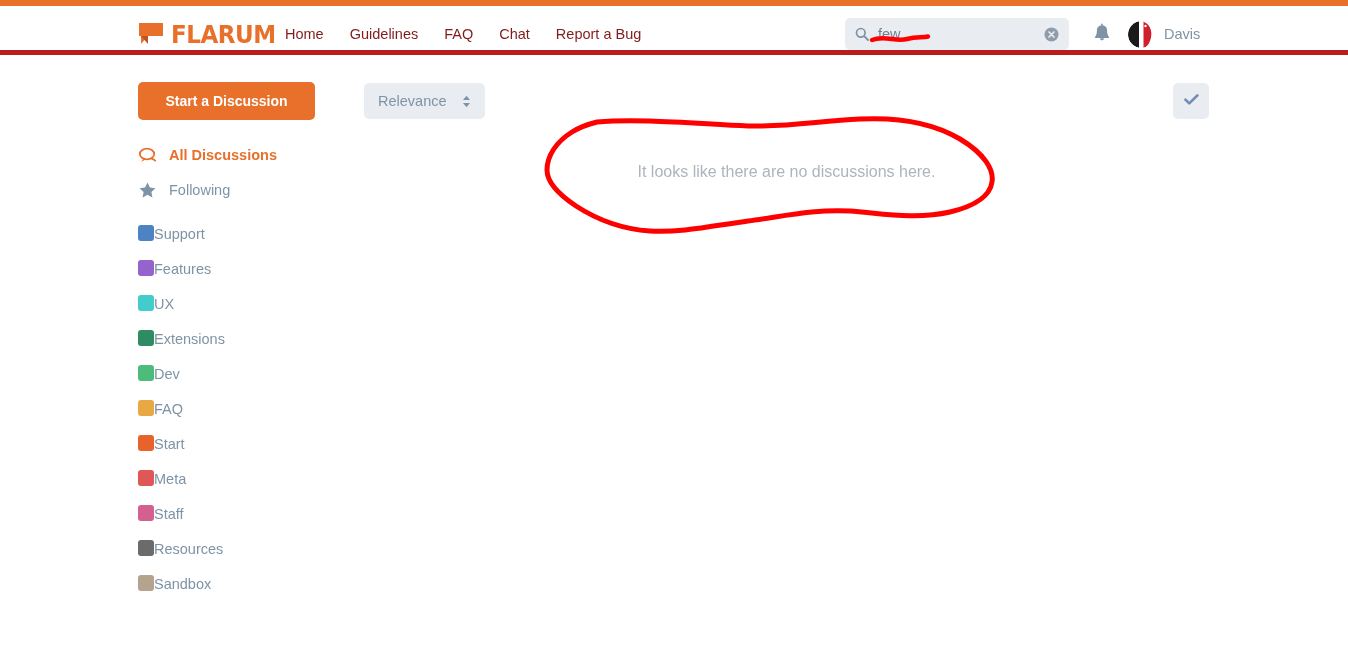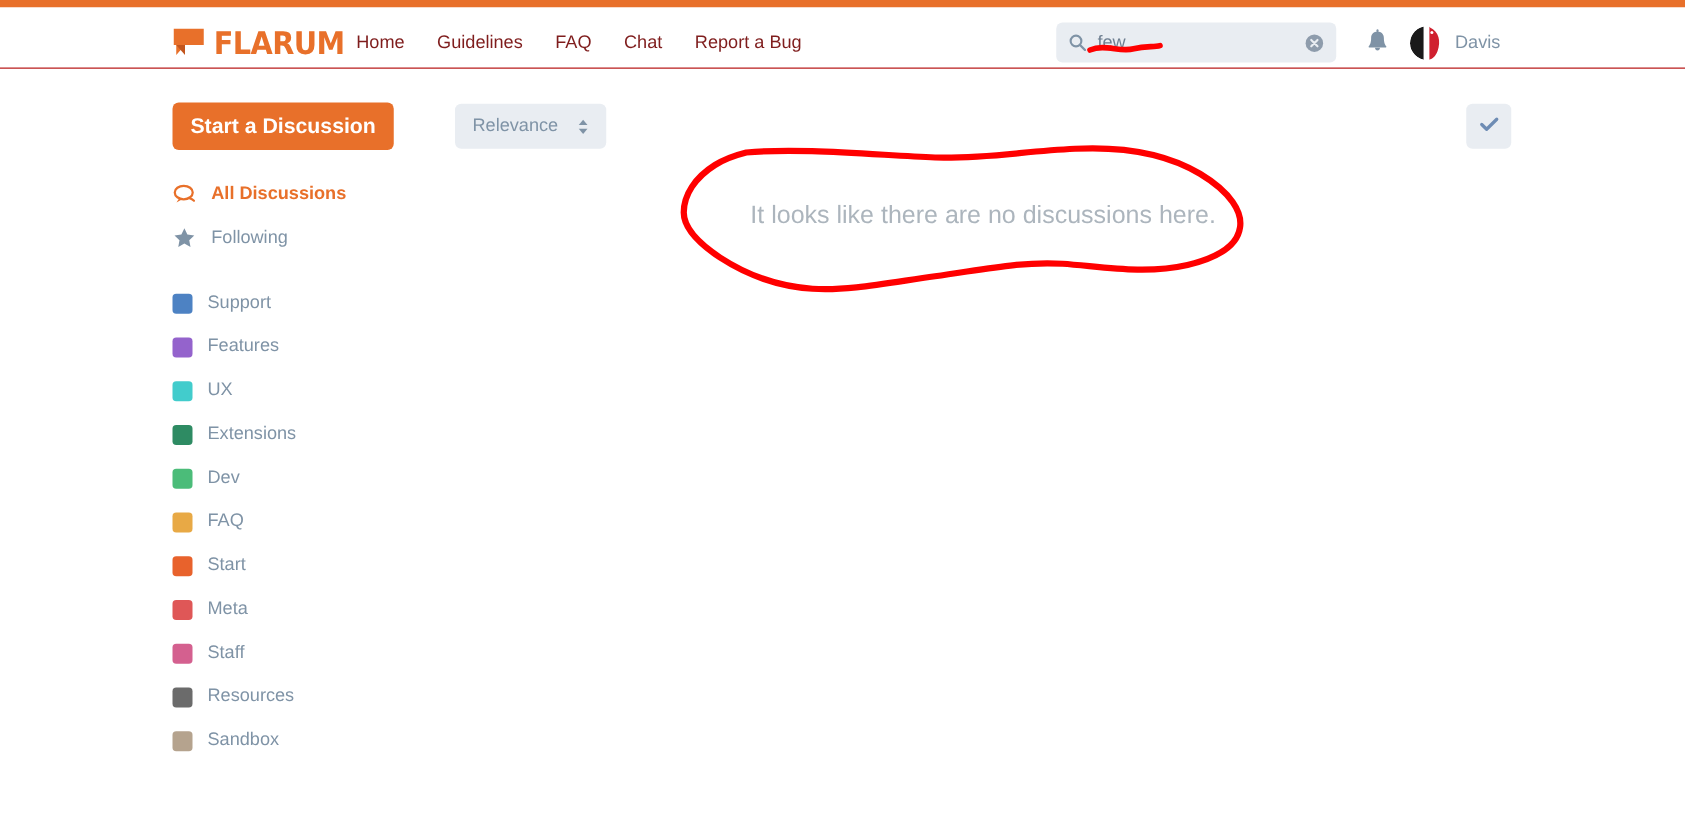--- a/index.html
+++ b/index.html
@@ -27,21 +27,21 @@
     background: #E8702A;
   }
 
   
   .header {
     position: absolute;
     top: 6px; left: 0;
     width: 1348px;
     height: 49px;
     background: #ffffff;
-    border-bottom: 1px solid #b91c1c;
+    border-bottom: 5px solid #b91c1c;
   }
 
   .logo {
     position: absolute;
     left: 138px;
     top: 14px;
     height: 28px;
     display: flex;
     align-items: center;
     gap: 7px;
@@ -166,21 +166,21 @@
   }
   .start-btn {
     display: block;
     width: 177px;
     height: 38px;
     background: #E8702A;
     color: #ffffff;
     border: none;
     border-radius: 5px;
     font-family: "Liberation Sans", sans-serif;
-    font-size: 17px;
+    font-size: 14px;
     font-weight: bold;
     cursor: pointer;
     padding: 0;
   }
 
   .nav-list {
     margin-top: 18px;
   }
   .nav-item {
     display: flex;
@@ -206,23 +206,22 @@
   .nav-item.active .nav-item-label {
     color: #E8702A;
     font-weight: bold;
   }
 
   .tag-list {
     margin-top: 17px;
   }
   .tag-item {
     display: flex;
-    align-items: center;
+    align-items: flex-start;
     height: 35px;
-    gap: 12px;
     cursor: pointer;
     text-decoration: none;
   }
   .tag-swatch {
     width: 16px;
     height: 16px;
     border-radius: 3px;
     flex: 0 0 auto;
     display: block;
   }
@@ -274,21 +273,21 @@
     padding: 0;
   }
 
   
   .empty-state {
     position: absolute;
     left: 364px;
     top: 160px;
     width: 845px;
     text-align: center;
-    font-size: 20px;
+    font-size: 16px;
     color: #ACB5BD;
     line-height: 24px;
   }
 
   
   .annotation-layer {
     position: absolute;
     top: 0; left: 0;
     width: 1348px;
     height: 665px;

